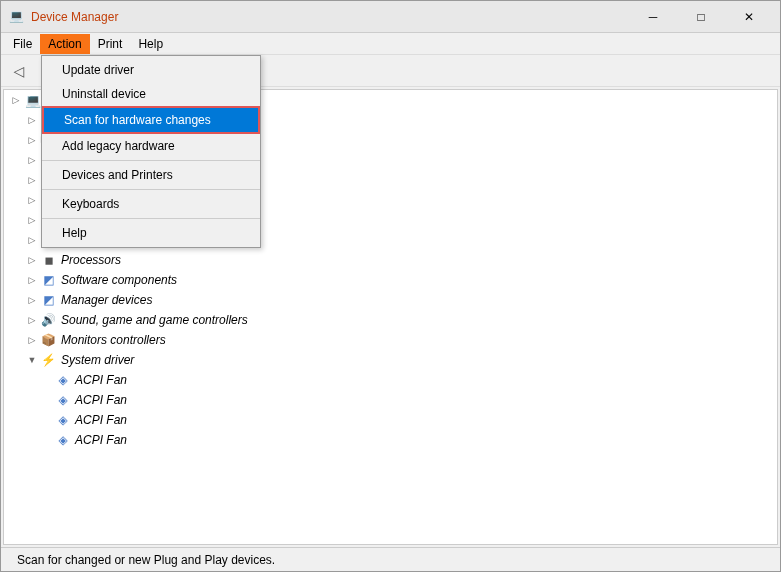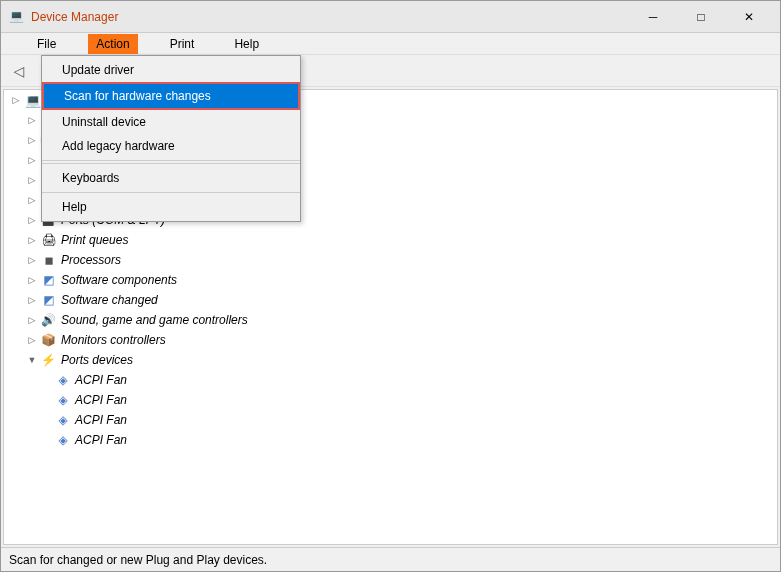--- a/index.html
+++ b/index.html
@@ -62,21 +62,20 @@
       border-bottom: 1px solid #ddd;
       position: relative;
     }
     .menu-item {
       padding: 2px 8px;
       cursor: pointer;
       font-size: 12px;
       height: 20px;
       display: flex;
       align-items: center;
-      margin-left: 24px;
     }
     .menu-item:hover, .menu-item.active { background: #d4e5f7; }
     .menu-item.active { background: #f97316; }
     .toolbar {
       height: 32px;
       display: flex;
       align-items: center;
       padding: 2px 4px;
       border-bottom: 1px solid #ddd;
       background: #f0f0f0;
@@ -142,21 +141,21 @@
       font-size: 12px;
       color: #000;
       font-style: italic;
     }
     .indent-1 { padding-left: 20px; }
     .indent-2 { padding-left: 34px; }
     .dropdown-menu {
       position: absolute;
       top: 22px;
       left: 40px;
-      width: 260px;
+      width: 220px;
       background: #f0f0f0;
       border: 1px solid #999;
       box-shadow: 2px 2px 5px rgba(0,0,0,0.2);
       z-index: 200;
       padding: 2px 0;
     }
     .dropdown-item {
       padding: 5px 20px;
       cursor: pointer;
       font-size: 12px;
@@ -173,21 +172,21 @@
       height: 1px;
       background: #ccc;
       margin: 2px 0;
     }
     .status-bar {
       height: 24px;
       background: #f0f0f0;
       border-top: 1px solid #ccc;
       display: flex;
       align-items: center;
-      padding: 0 8px;
+      padding: 0 16px;
       font-size: 12px;
     }
 
     
     .icon-computer::before { content: '💻'; font-size: 13px; }
     .icon-network::before { content: '🌐'; font-size: 12px; }
     .icon-mouse::before { content: '🖱'; font-size: 12px; }
     .icon-keyboard::before { content: '⌨'; font-size: 12px; }
     .icon-monitor::before { content: '🖥'; font-size: 12px; }
     .icon-port::before { content: '⬛'; font-size: 10px; color: #555; }
@@ -226,30 +225,33 @@
       <span>Print</span>
     </div>
     <div class="menu-item">
       <span>Help</span>
     </div>
 
     <div class="dropdown-menu">
       <div class="dropdown-item">
         <span>Update driver</span>
       </div>
+      <div class="dropdown-item">
+        <span>Uninstall device</span>
+      </div>
       <div class="dropdown-item highlighted">
         <span>Scan for hardware changes</span>
       </div>
       <div class="dropdown-item">
-        <span>Uninstall device</span>
-      </div>
-      <div class="dropdown-item">
         <span>Add legacy hardware</span>
       </div>
       <div class="dropdown-separator"></div>
+      <div class="dropdown-item">
+        <span>Devices and Printers</span>
+      </div>
       <div class="dropdown-separator"></div>
       <div class="dropdown-item">
         <span>Keyboards</span>
       </div>
       <div class="dropdown-separator"></div>
       <div class="dropdown-item">
         <span>Help</span>
       </div>
     </div>
   </div>
@@ -320,39 +322,39 @@
 
       <div class="tree-item indent-1">
         <span class="tree-expand">▷</span>
         <span class="tree-icon icon-sw"></span>
         <span class="tree-label">Software components</span>
       </div>
 
       <div class="tree-item indent-1">
         <span class="tree-expand">▷</span>
         <span class="tree-icon icon-sw"></span>
-        <span class="tree-label">Software changed</span>
+        <span class="tree-label">Manager devices</span>
       </div>
 
       <div class="tree-item indent-1">
         <span class="tree-expand">▷</span>
         <span class="tree-icon icon-sound"></span>
         <span class="tree-label">Sound, game and game controllers</span>
       </div>
 
       <div class="tree-item indent-1">
         <span class="tree-expand">▷</span>
         <span class="tree-icon icon-storage"></span>
         <span class="tree-label">Monitors controllers</span>
       </div>
 
       <div class="tree-item indent-1">
         <span class="tree-expand">▼</span>
         <span class="tree-icon icon-system"></span>
-        <span class="tree-label">Ports devices</span>
+        <span class="tree-label">System driver</span>
       </div>
 
       <div class="tree-item indent-2">
         <span class="tree-expand"></span>
         <span class="tree-icon icon-fan"></span>
         <span class="tree-label">ACPI Fan</span>
       </div>
 
       <div class="tree-item indent-2">
         <span class="tree-expand"></span>

